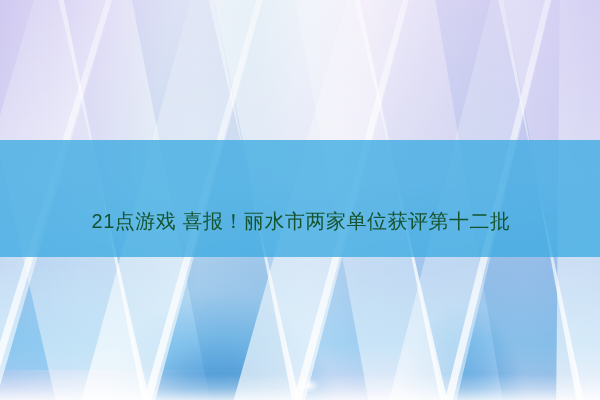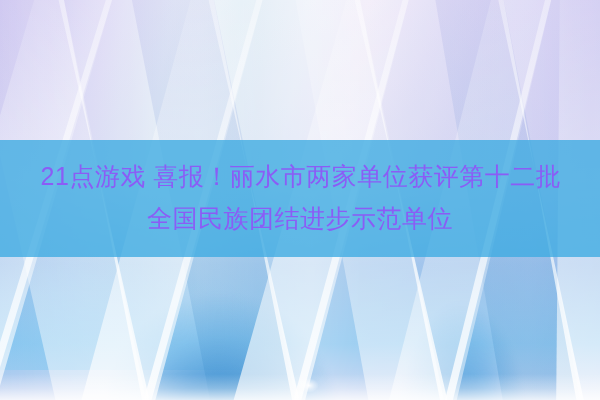--- a/index.html
+++ b/index.html
@@ -144,27 +144,28 @@
     background: rgba(60,170,226,0.78);
     display: flex;
     flex-direction: column;
     align-items: center;
     justify-content: center;
     gap: 2px;
     box-sizing: border-box;
     padding: 4px 8px 8px;
   }
   .caption-line {
-    color: #8b5cf6;
-    font-size: 25px;
+    color: #14532d;
+    font-size: 20px;
     line-height: 40px;
     letter-spacing: .5px;
     white-space: nowrap;
     text-align: center;
     font-weight: 400;
+    margin-top: 48px;
   }
   .caption-line.line-1 { padding-left: 2px; }
 </style>
 </head>
 <body>
 
 <div id="stage">
 
   <div class="bg-base"></div>
   <div class="bg-wash"></div>
@@ -215,16 +216,15 @@
       <polygon points="494,-20 500,-20 580,420 588,420" fill="url(#sHair)"></polygon>
       <polygon points="54,-20 60,-20 146,420 154,420" fill="url(#sHair)"></polygon>
     </svg>
   </div>
 
   <div class="bg-bottomhaze"></div>
   <div class="bg-sparkle"></div>
 
   <div class="caption-banner">
     <div class="caption-line line-1">21点游戏 喜报！丽水市两家单位获评第十二批</div>
-    <div class="caption-line line-2">全国民族团结进步示范单位</div>
   </div>
 
 </div>
 
 </body></html>

